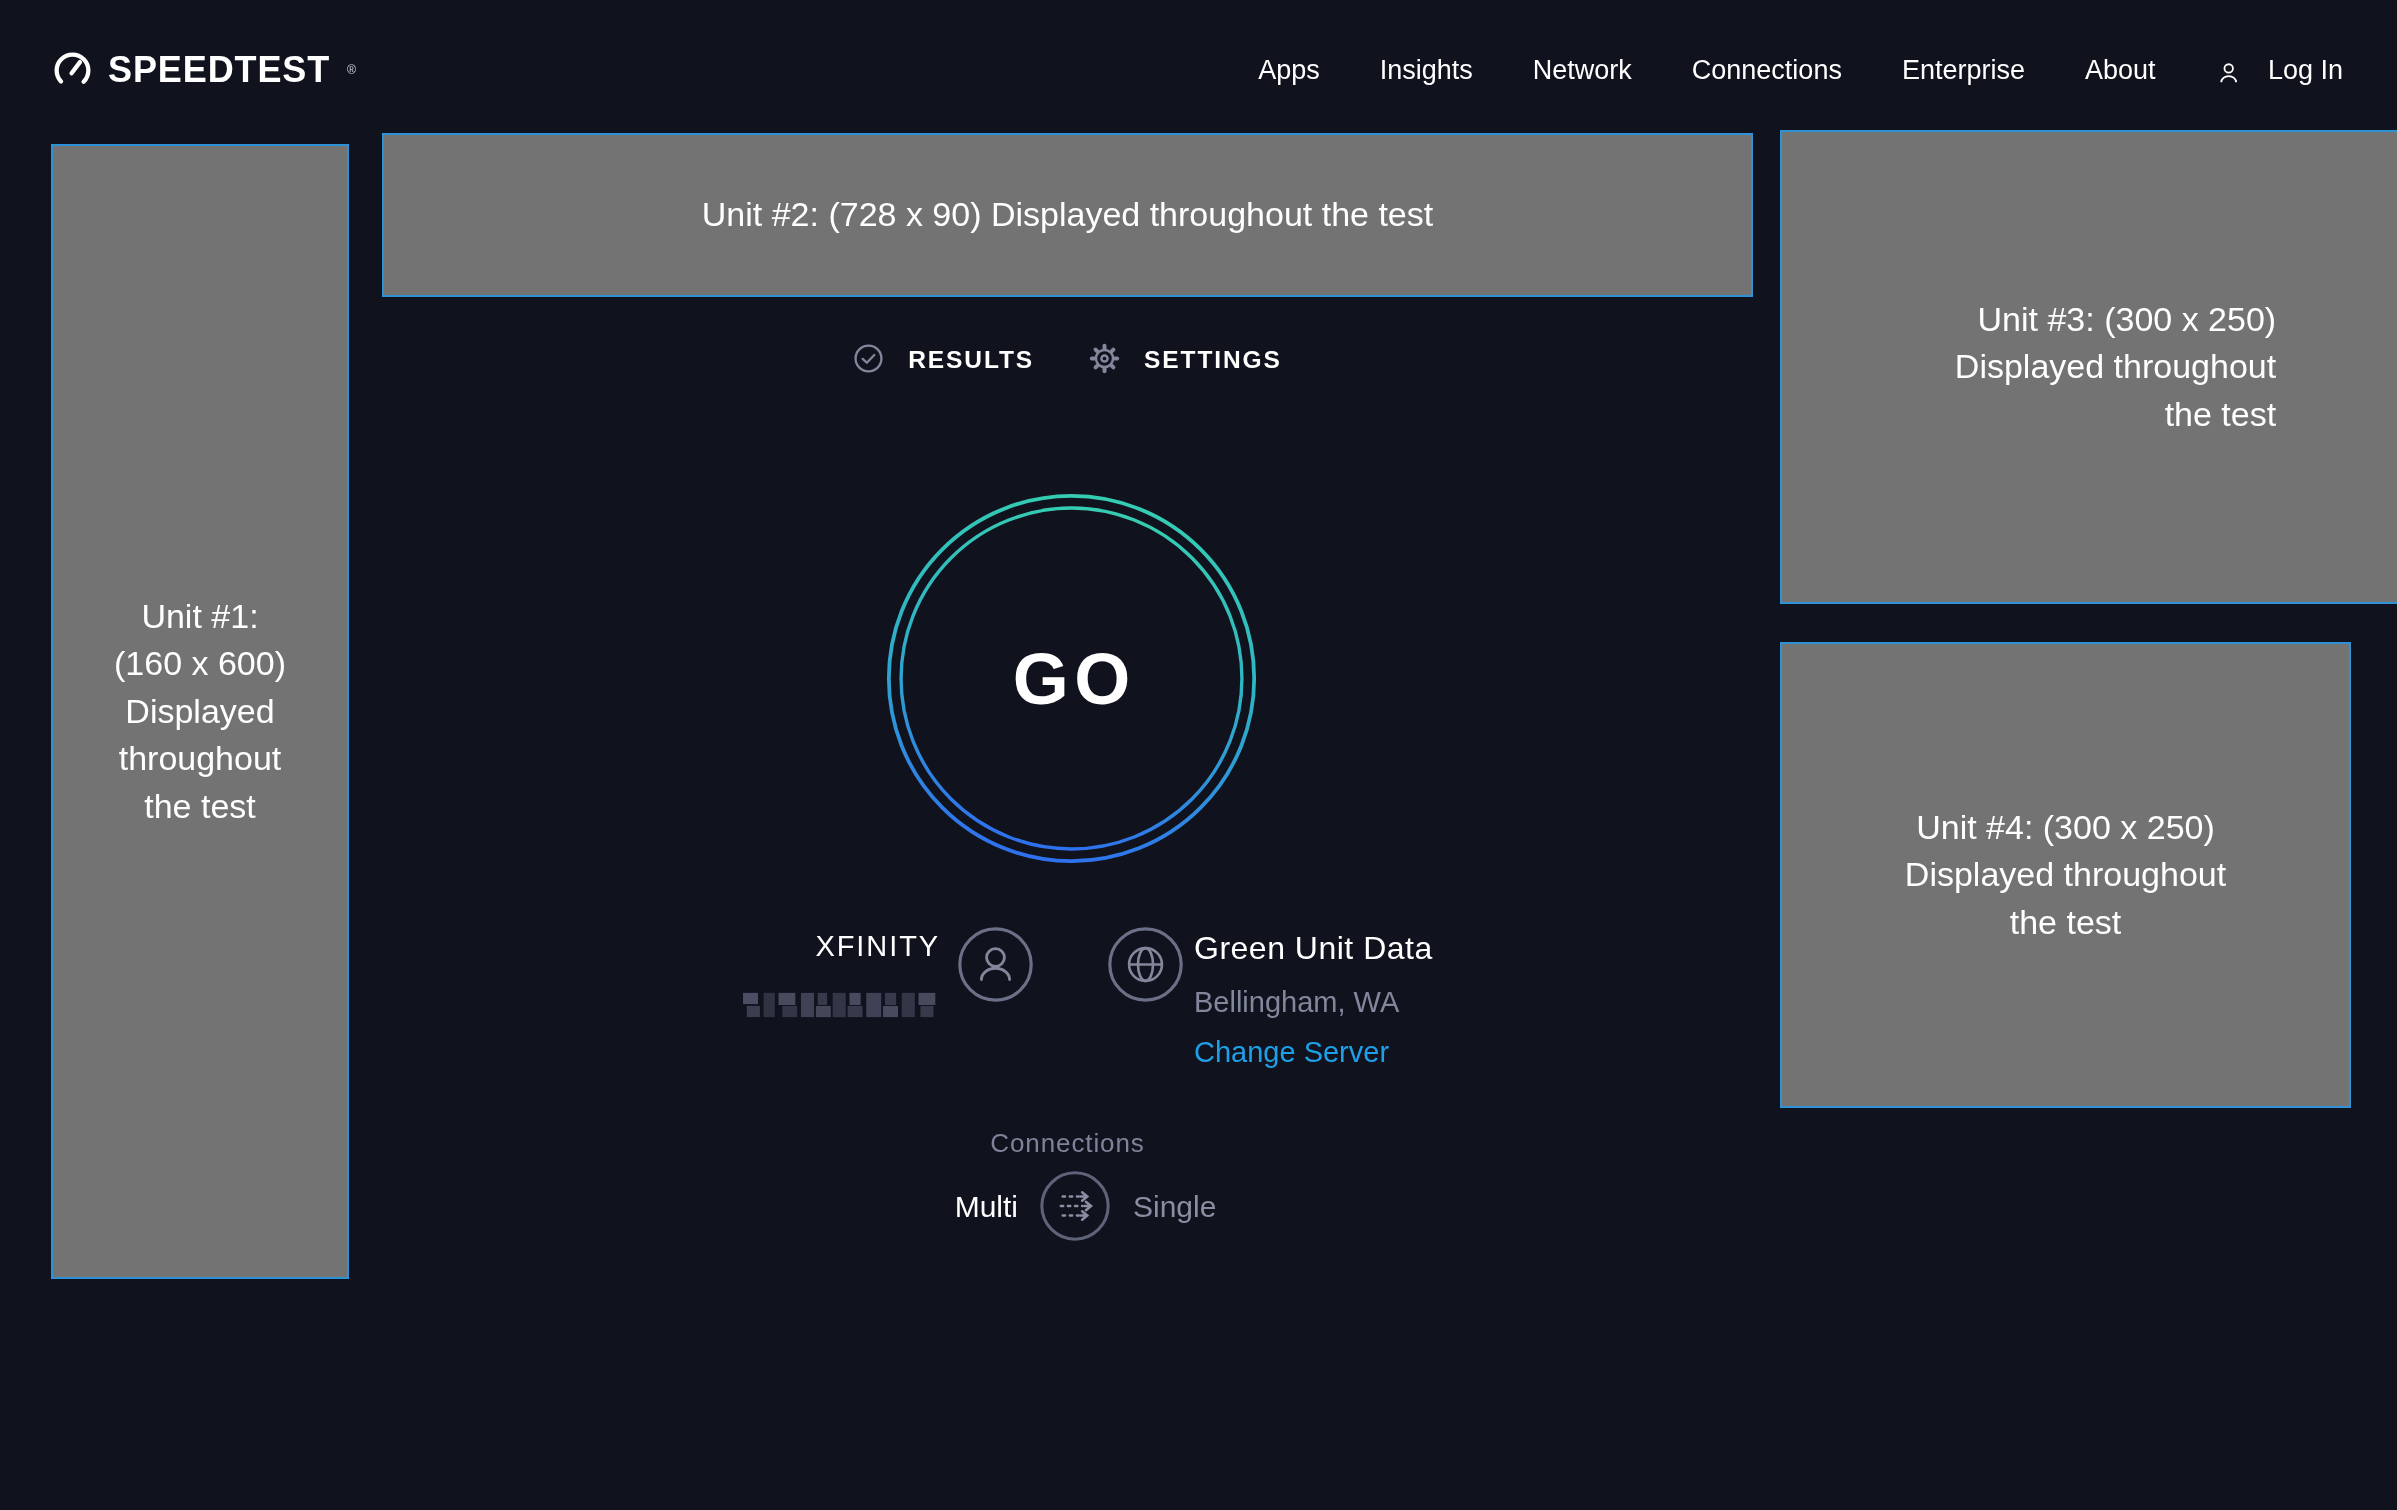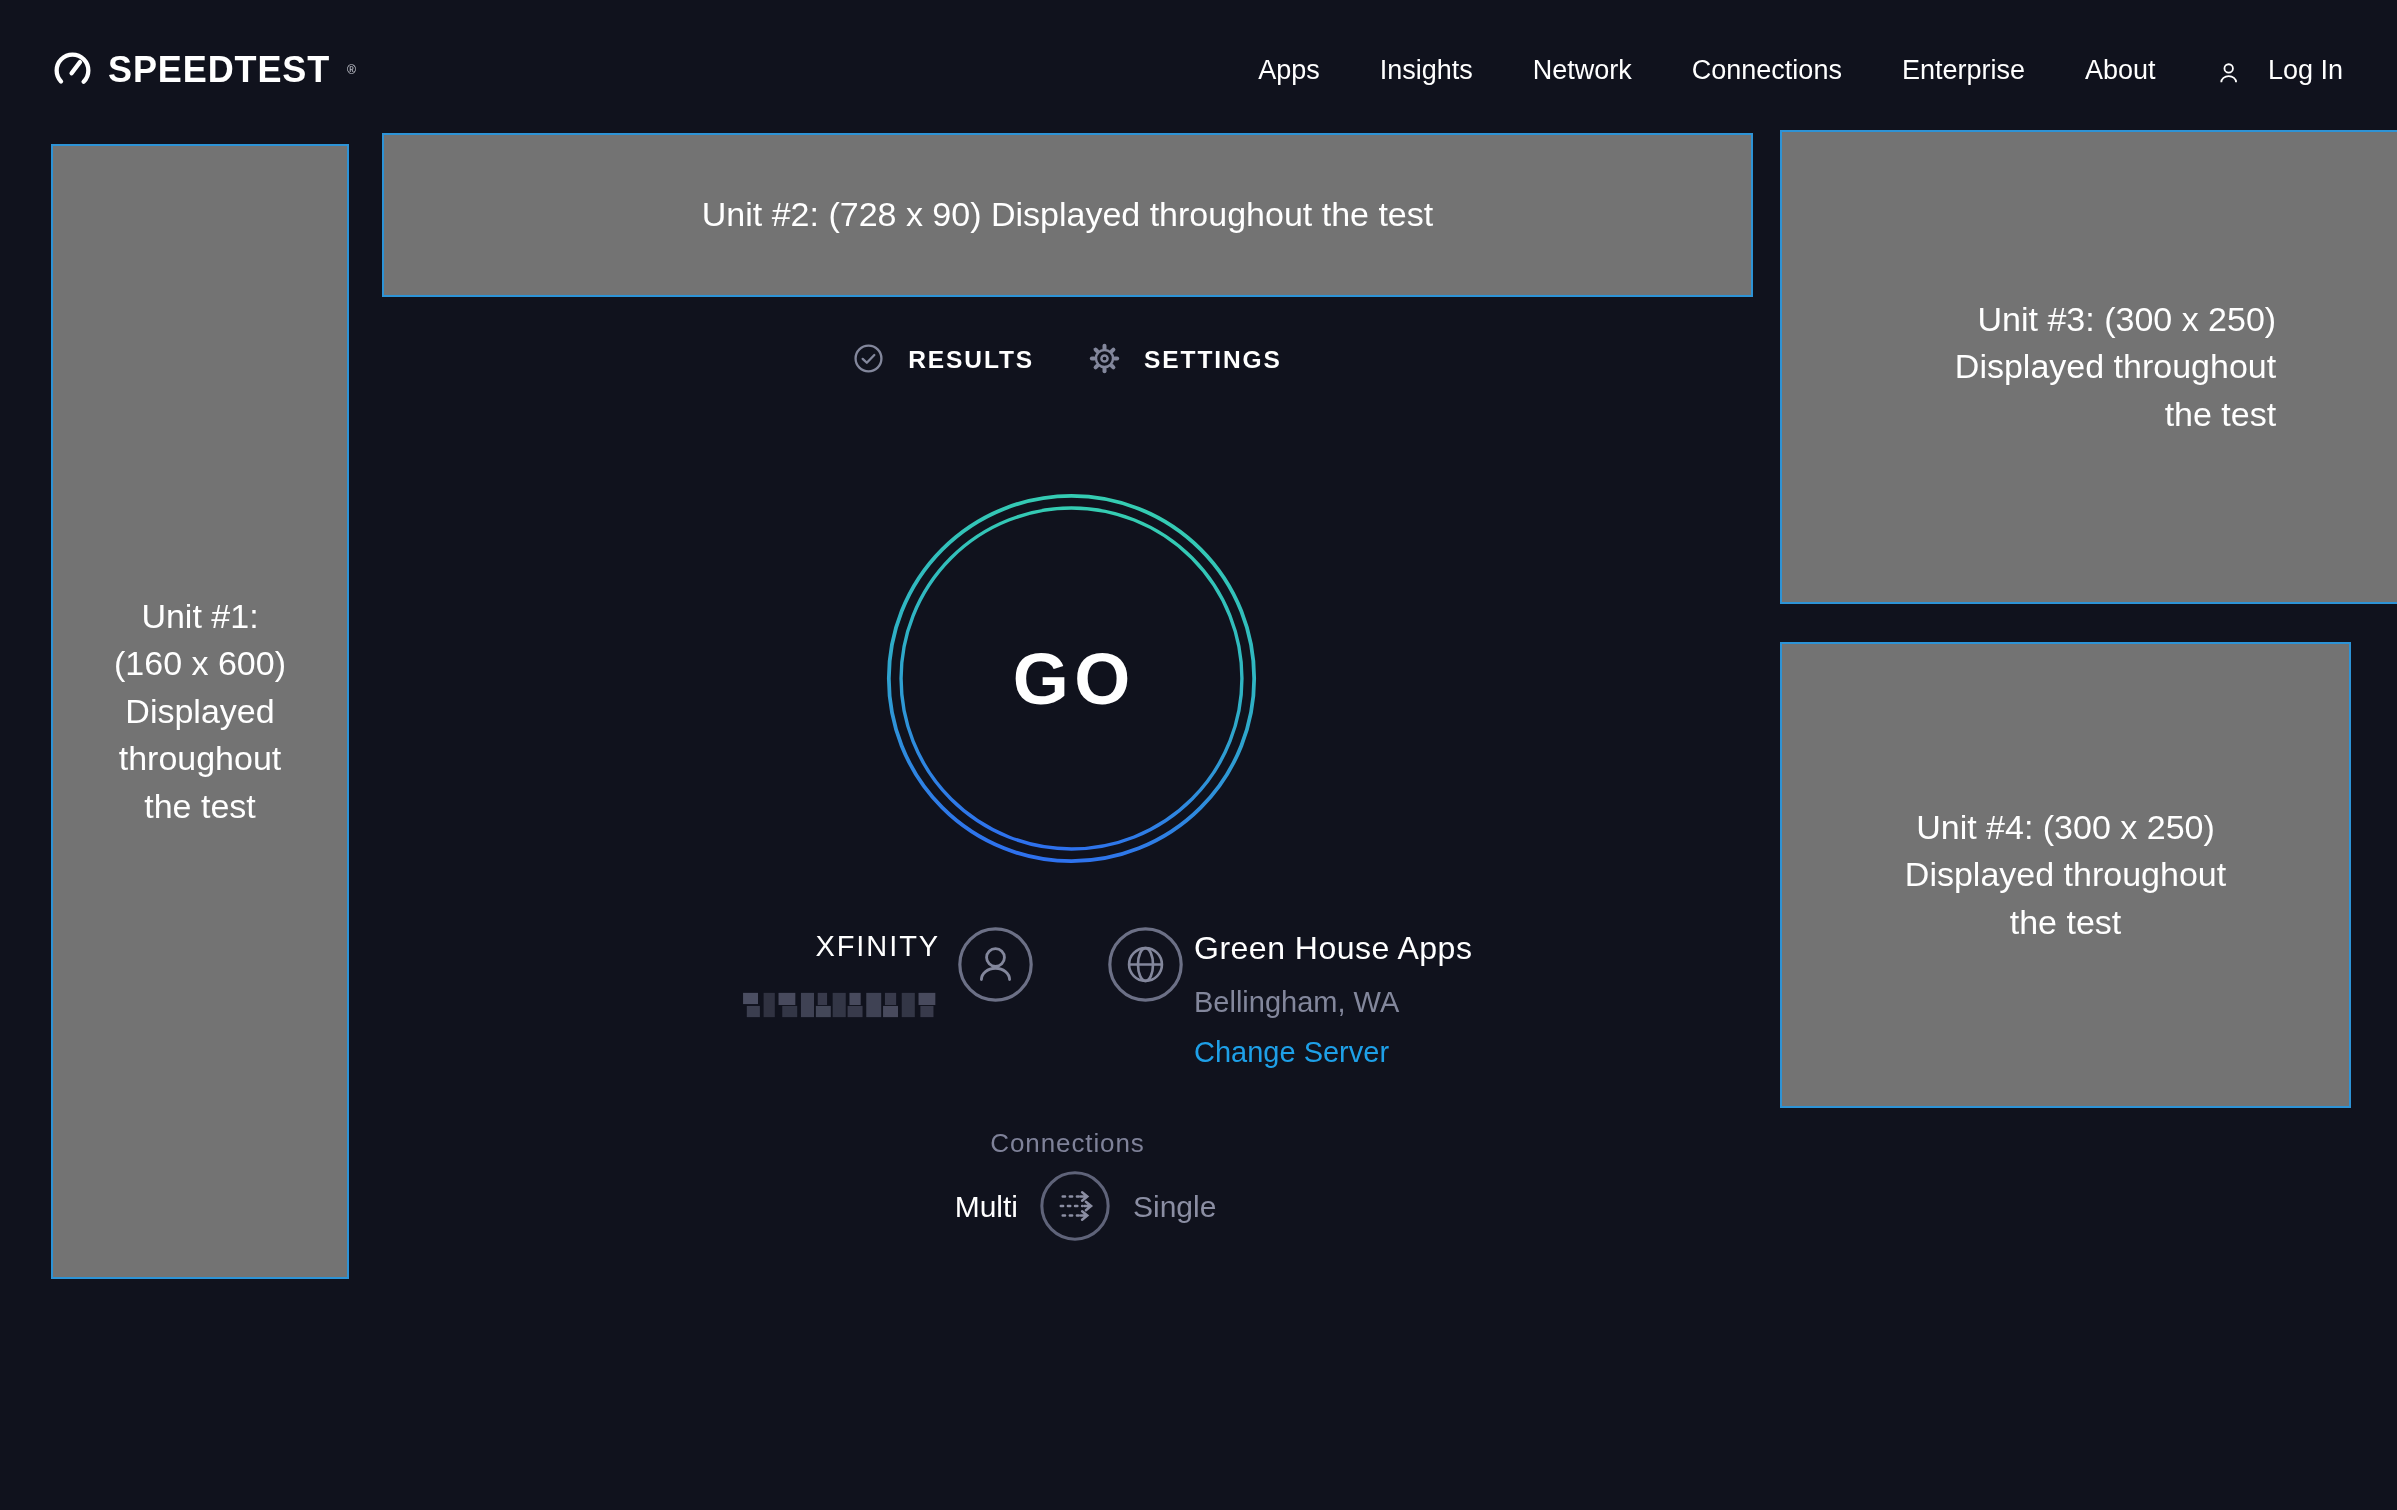--- a/index.html
+++ b/index.html
@@ -216,21 +216,21 @@
 
   <div class="round-icon globe-icon">
     <svg width="77" height="77" viewBox="0 0 82 82" fill="none" stroke="#83879c">
       <circle cx="41" cy="41" r="38" stroke-width="3.4" stroke="#6c7086"></circle>
       <circle cx="41" cy="41" r="17.5" stroke-width="2.8"></circle>
       <ellipse cx="41" cy="41" rx="8" ry="17.5" stroke-width="2.8"></ellipse>
       <line x1="23.5" y1="41" x2="58.5" y2="41" stroke-width="2.8"></line>
     </svg>
   </div>
 
-  <div class="server-name">Green House Apps</div>
+  <div class="server-name">Green Unit Data</div>
   <div class="server-loc">Bellingham, WA</div>
   <div class="change-server">Change Server</div>
 
   <div class="conn-title">Connections</div>
   <div class="conn-multi">Multi</div>
   <div class="conn-toggle">
     <svg width="72" height="72" viewBox="0 0 76 76" fill="none" stroke="#8b8ea3">
       <circle cx="38" cy="38" r="35" stroke-width="3.2" stroke="#5f6379"></circle>
       <g stroke-width="2.6" stroke-linecap="round">
         <line x1="25" y1="28" x2="42" y2="28" stroke-dasharray="2.5 5"></line>

